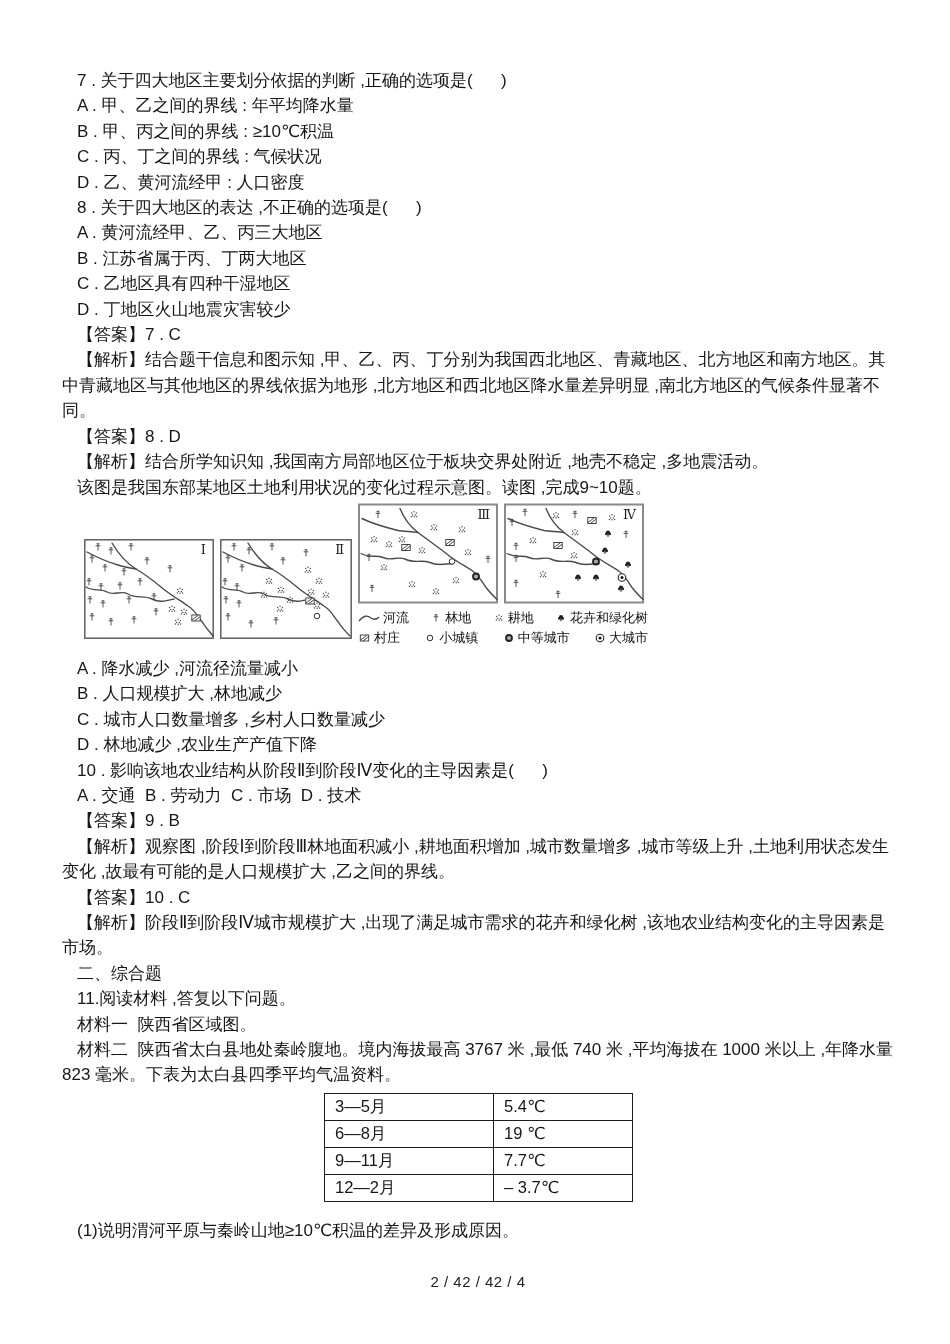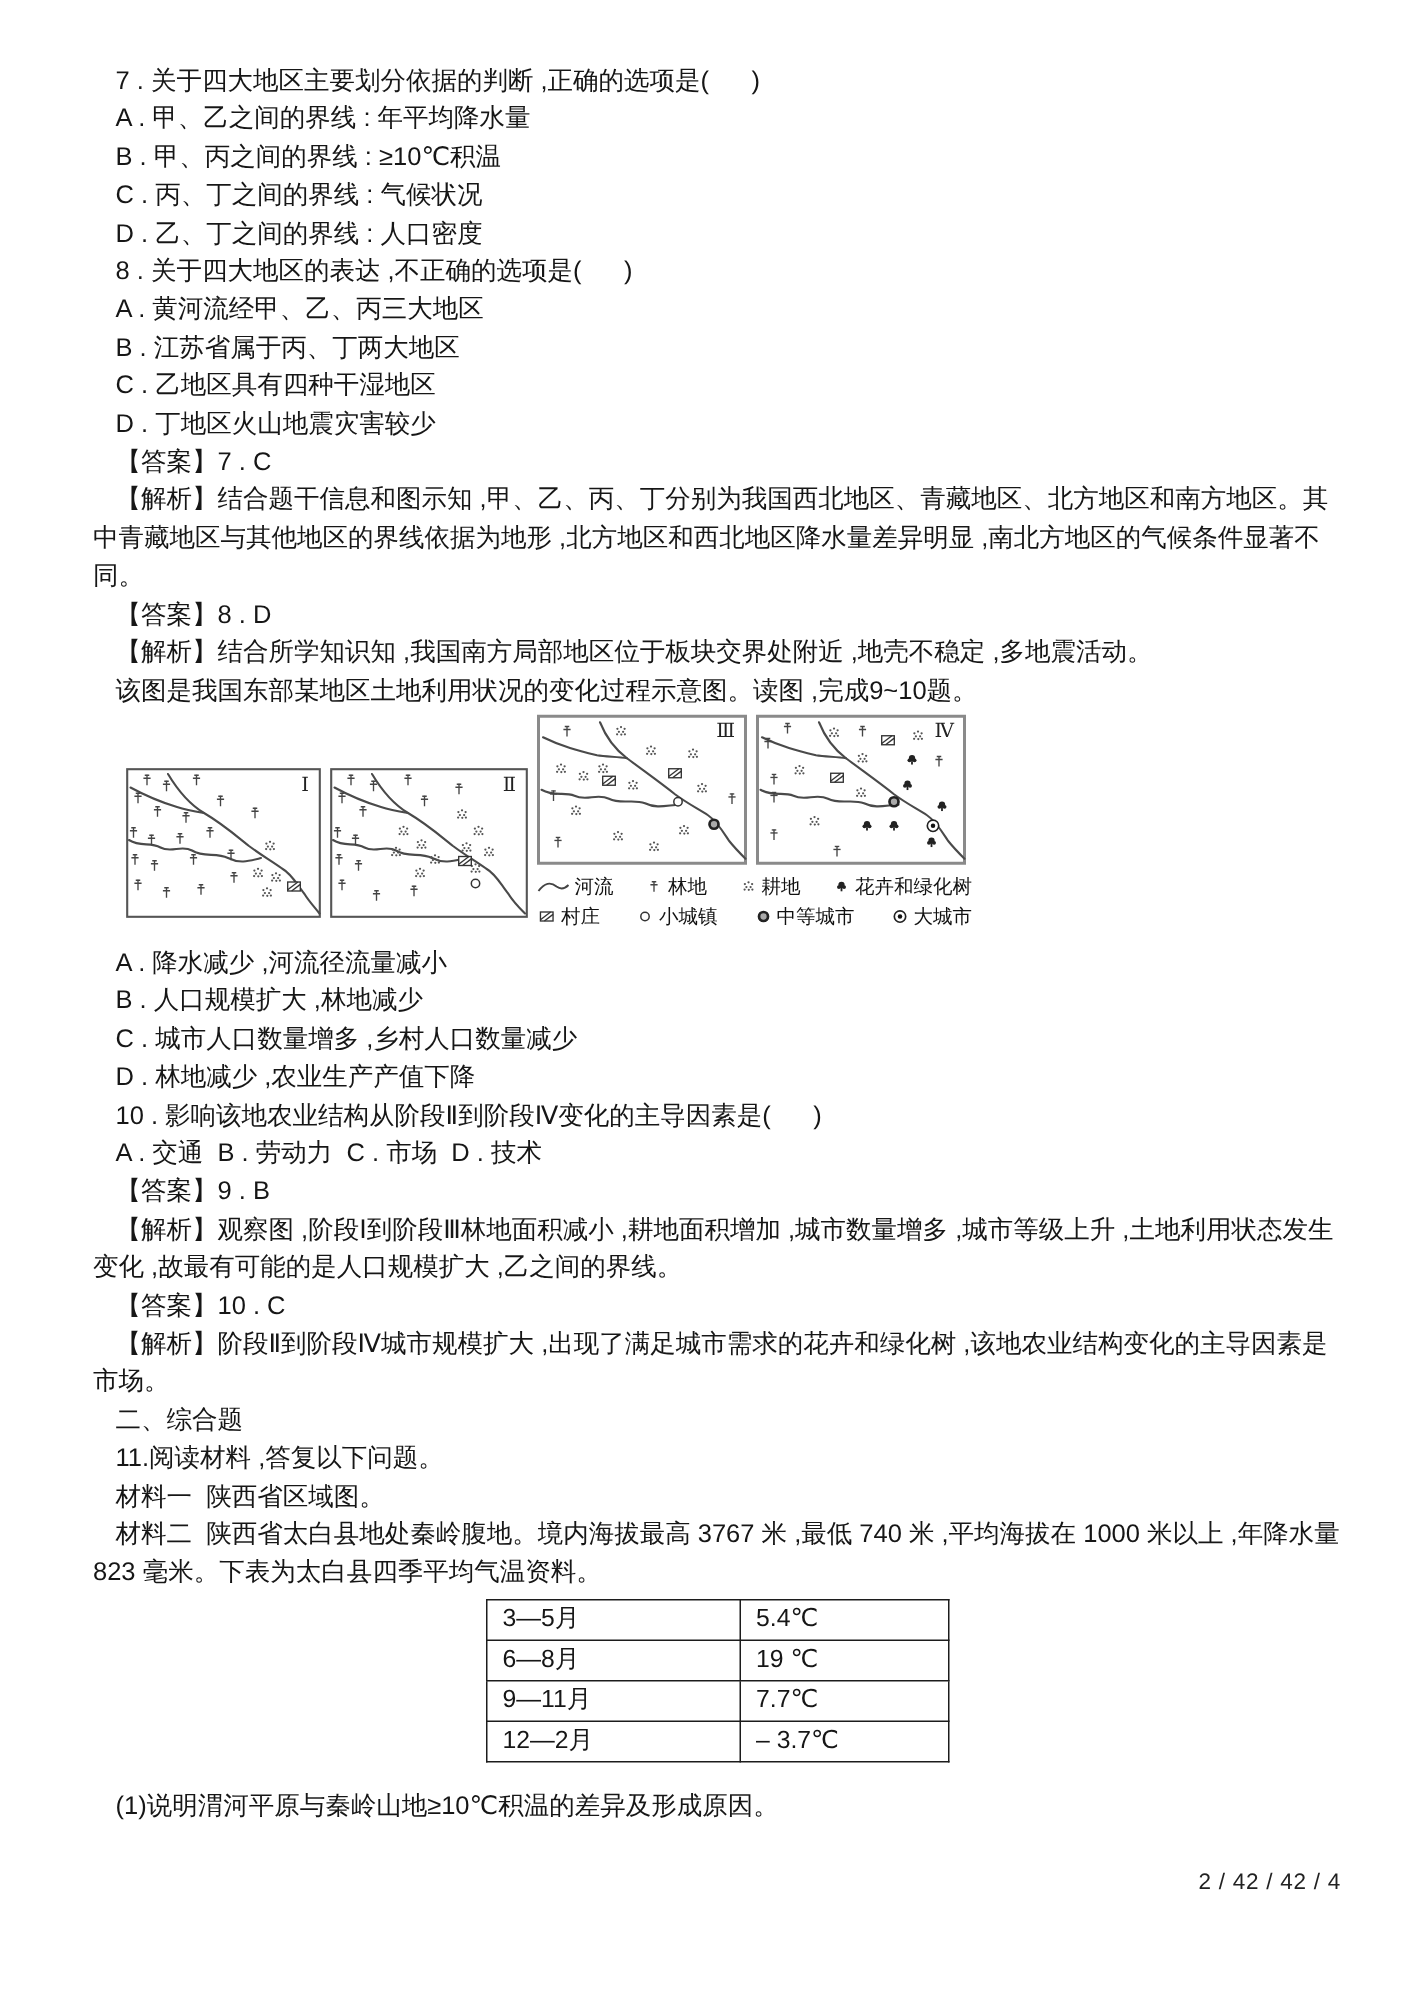--- a/index.html
+++ b/index.html
@@ -1,50 +1,50 @@
 <!DOCTYPE html>
 <html><head>
 <meta charset="utf-8">
 <style>
   html,body{margin:0;padding:0;}
   body{
     width:950px;height:1344px;background:#ffffff;overflow:hidden;
     font-family:"Liberation Sans","DejaVu Sans",sans-serif;
     color:#161616;font-size:17px;
   }
-  .doc{padding:41px 56px 0 62px;line-height:25.4px;}
+  .doc{padding:68px 56px 0 62px;line-height:25.4px;}
   .doc p{margin:0;text-indent:15px;white-space:pre-wrap;}
   
   .figure{position:relative;height:150px;width:566px;margin:2px 0 4px 22px;}
   .map{position:absolute;background:#fff;}
   .map rect.frame{fill:none;stroke:#555;stroke-width:1.4;}
   .map.hi rect.frame{stroke:#8a8a8a;stroke-width:2;}
   .river{fill:none;stroke:#4a4a4a;stroke-width:1.4;stroke-linecap:round;}
   .roman{font-family:"Liberation Serif","DejaVu Serif",serif;font-size:13px;fill:#222;}
   .legend{position:absolute;left:274px;top:106px;width:290px;font-size:13px;line-height:20px;color:#111;}
   .legend-row{display:flex;justify-content:space-between;align-items:flex-start;}
   .legend-item{display:flex;align-items:center;gap:3px;white-space:nowrap;}
   .legend-item svg{flex:0 0 auto;}
   
   table.temp{border-collapse:collapse;margin:5px 0 16px 262px;}
   table.temp td{border:1.7px solid #1c1c1c;height:26px;padding:0 0 0 10px;font-size:16.5px;}
   table.temp td.c1{width:158px;}
   table.temp td.c2{width:128px;}
-  .footer{margin-top:26px;text-align:right;font-size:15px;color:#222;letter-spacing:.5px;}
+  .footer{margin-top:26px;text-align:center;font-size:15px;color:#222;letter-spacing:.5px;}
 </style>
 </head>
 <body>
 
 <div class="doc">
 
   <p>7 . 关于四大地区主要划分依据的判断 ,正确的选项是(      )</p>
   <p>A . 甲、乙之间的界线 : 年平均降水量</p>
   <p>B . 甲、丙之间的界线 : ≥10℃积温</p>
   <p>C . 丙、丁之间的界线 : 气候状况</p>
-  <p>D . 乙、丁之间的界线 : 人口密度</p>
+  <p>D . 乙、黄河流经甲 : 人口密度</p>
 
   <p>8 . 关于四大地区的表达 ,不正确的选项是(      )</p>
   <p>A . 黄河流经甲、乙、丙三大地区</p>
   <p>B . 江苏省属于丙、丁两大地区</p>
   <p>C . 乙地区具有四种干湿地区</p>
   <p>D . 丁地区火山地震灾害较少</p>
 
   <p>【答案】7 . C</p>
   <p>【解析】结合题干信息和图示知 ,甲、乙、丙、丁分别为我国西北地区、青藏地区、北方地区和南方地区。其中青藏地区与其他地区的界线依据为地形 ,北方地区和西北地区降水量差异明显 ,南北方地区的气候条件显著不同。</p>
   <p>【答案】8 . D</p>

